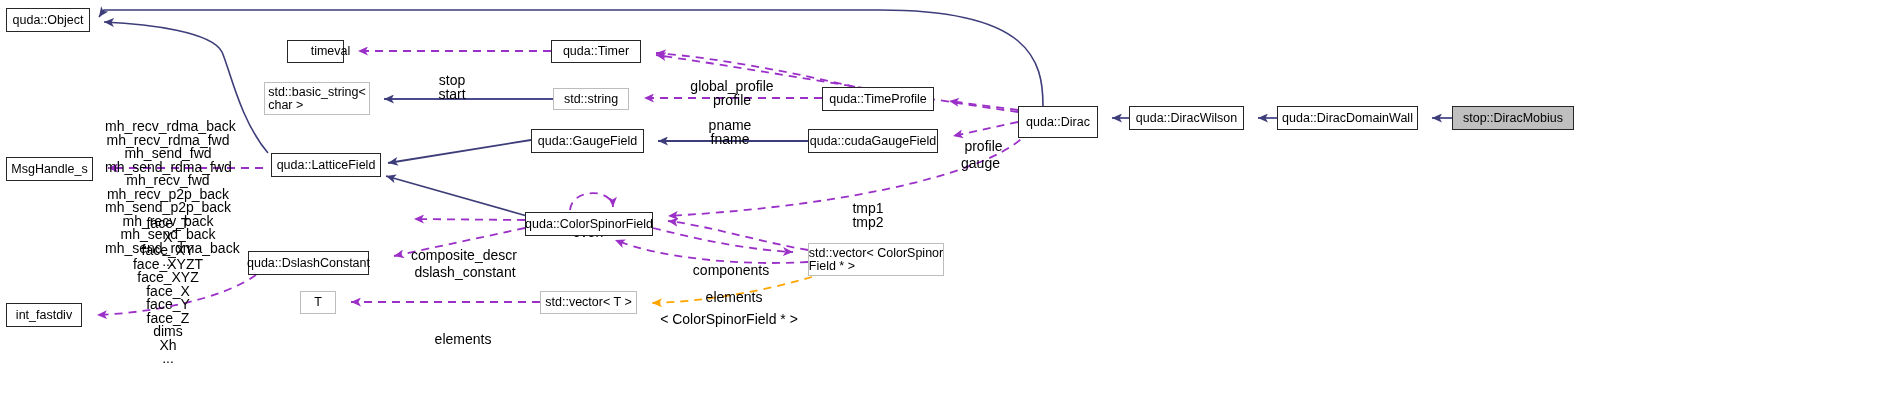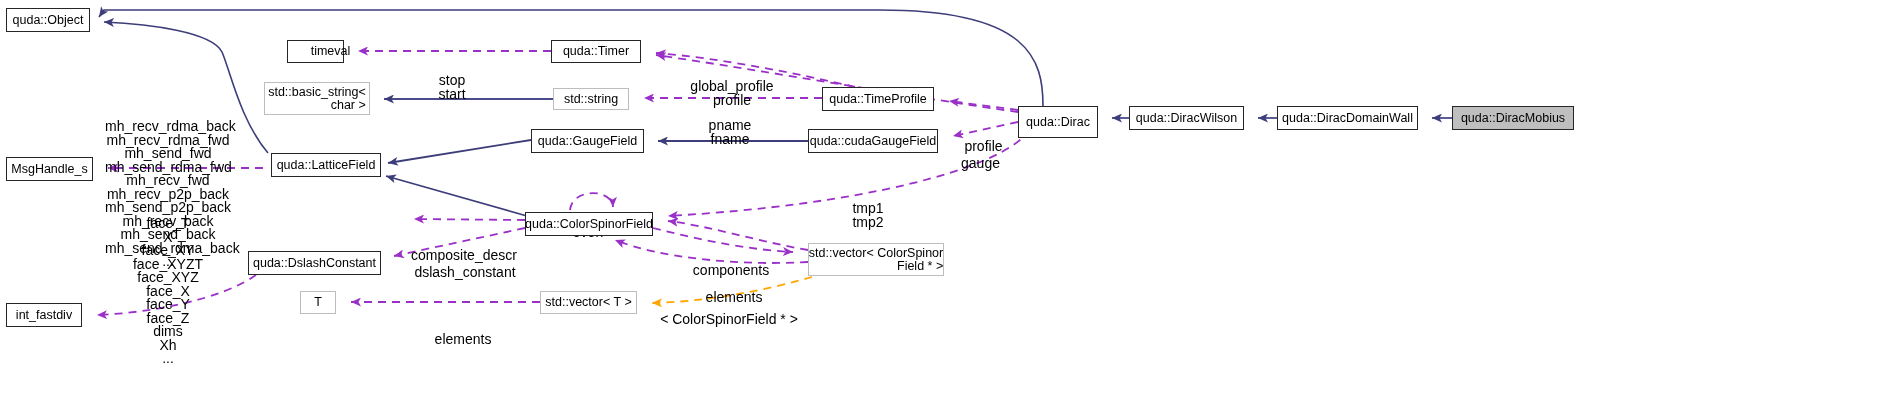--- a/index.html
+++ b/index.html
@@ -3,21 +3,21 @@
 <meta charset="utf-8">
 <style>
   html,body{margin:0;padding:0;background:#ffffff;}
   body{font-family:"Liberation Sans","DejaVu Sans",sans-serif;}
   #canvas{position:relative;width:1889px;height:401px;background:#fff;overflow:hidden;}
   svg#edges{position:absolute;left:0;top:0;width:1889px;height:401px;pointer-events:none;}
   .node{
     position:absolute;
     box-sizing:border-box;
     display:flex;align-items:center;justify-content:center;
-    text-align:right;
+    text-align:left;
     font-size:12.5px;
     line-height:13px;
     color:#000;
     background:#ffffff;
     white-space:pre;
     z-index:3;
   }
   .node.solid{border:1.5px solid #262626;}
   .node.thin{border:1px solid #bdbdbd;}
   .node.cur{background:#bfbfbf;border:1.5px solid #262626;}
@@ -104,27 +104,27 @@
   <div class="node solid" style="left:6px;top:8px;width:84px;height:24px;">quda::Object</div>
   <div class="node solid" style="left:287px;top:40px;width:57px;height:23px;padding-left:30px;">timeval</div>
   <div class="node solid" style="left:551px;top:40px;width:90px;height:23px;">quda::Timer</div>
   <div class="node thin" style="left:264px;top:82px;width:106px;height:33px;">std::basic_string&lt;
 char &gt;</div>
   <div class="node thin" style="left:553px;top:88px;width:76px;height:22px;">std::string</div>
   <div class="node solid" style="left:822px;top:87px;width:112px;height:24px;">quda::TimeProfile</div>
   <div class="node solid" style="left:1018px;top:106px;width:80px;height:32px;">quda::Dirac</div>
   <div class="node solid" style="left:1129px;top:106px;width:115px;height:24px;">quda::DiracWilson</div>
   <div class="node solid" style="left:1277px;top:106px;width:141px;height:24px;">quda::DiracDomainWall</div>
-  <div class="node cur" style="left:1452px;top:106px;width:122px;height:24px;">quda::DiracMobius</div>
+  <div class="node cur" style="left:1452px;top:106px;width:122px;height:24px;">stop::DiracMobius</div>
   <div class="node solid" style="left:531px;top:129px;width:113px;height:24px;">quda::GaugeField</div>
   <div class="node solid" style="left:808px;top:129px;width:130px;height:24px;">quda::cudaGaugeField</div>
   <div class="node solid" style="left:6px;top:157px;width:87px;height:24px;">MsgHandle_s</div>
   <div class="node solid" style="left:271px;top:153px;width:110px;height:24px;">quda::LatticeField</div>
   <div class="node solid" style="left:525px;top:212px;width:128px;height:24px;">quda::ColorSpinorField</div>
-  <div class="node solid" style="left:248px;top:251px;width:133px;height:24px;">quda::DslashConstant</div>
+  <div class="node solid" style="left:248px;top:251px;width:121px;height:24px;">quda::DslashConstant</div>
   <div class="node thin" style="left:808px;top:243px;width:136px;height:33px;">std::vector&lt; ColorSpinor
 Field * &gt;</div>
   <div class="node thin" style="left:300px;top:291px;width:36px;height:23px;">T</div>
   <div class="node thin" style="left:540px;top:291px;width:97px;height:23px;">std::vector&lt; T &gt;</div>
   <div class="node solid" style="left:6px;top:303px;width:76px;height:24px;">int_fastdiv</div>
 
   <div class="lbl" style="left:105px;top:76px;width:126px;">mh_recv_rdma_back
 mh_recv_rdma_fwd
 mh_send_fwd
 mh_send_rdma_fwd

